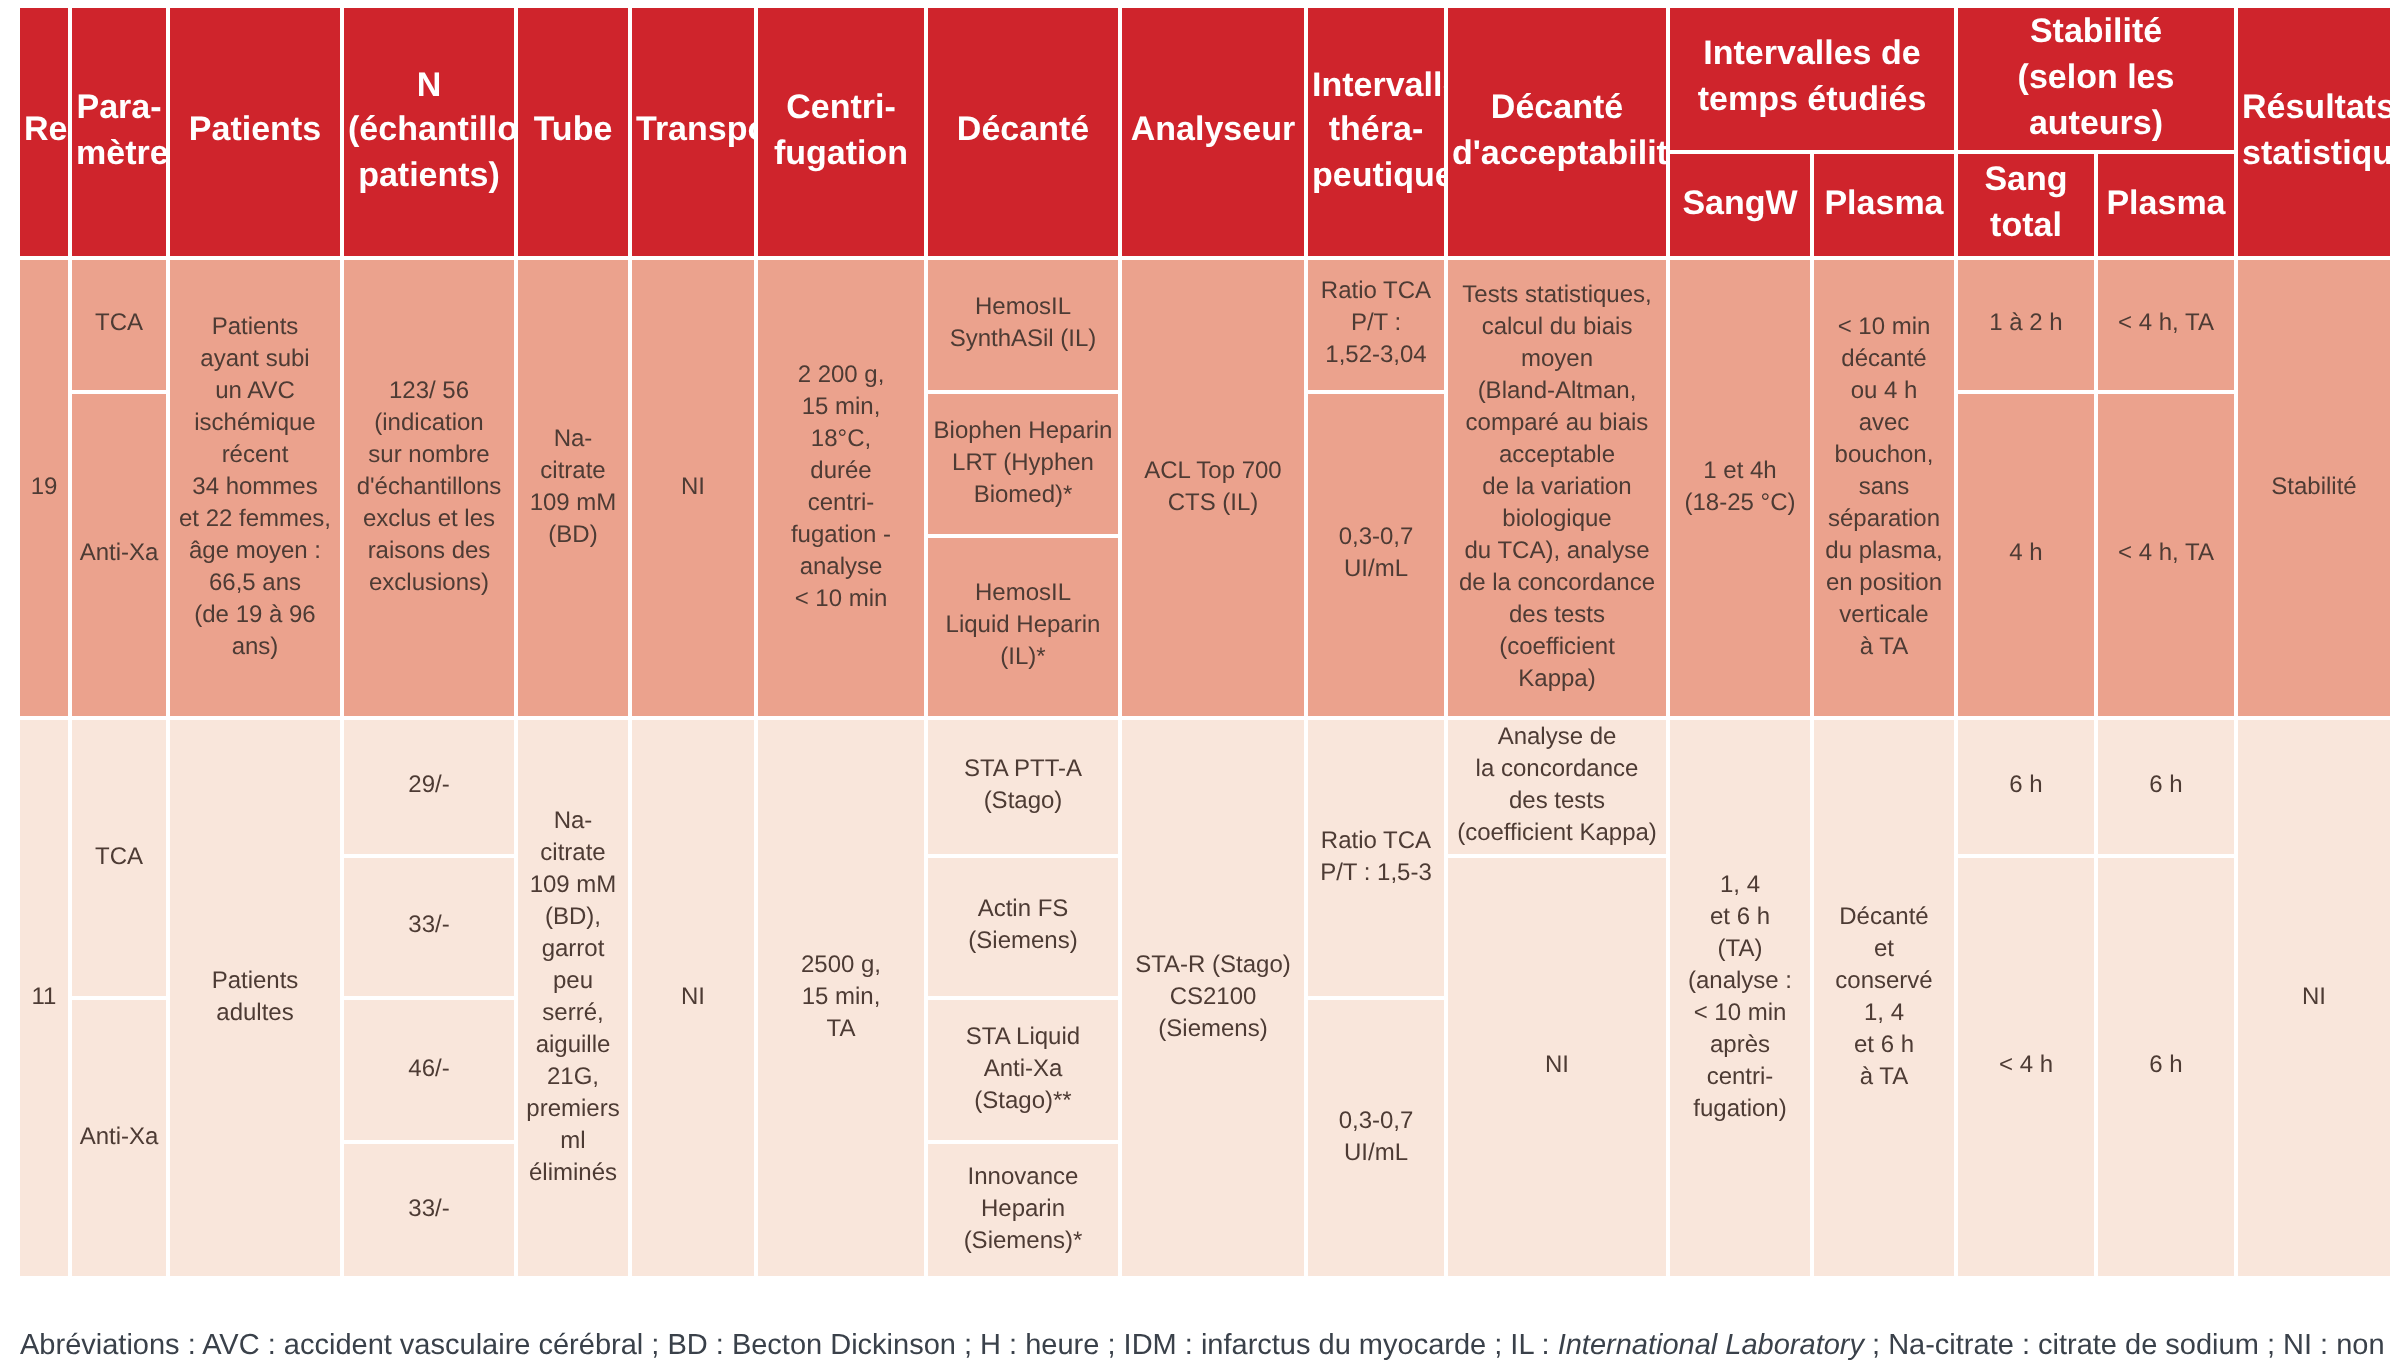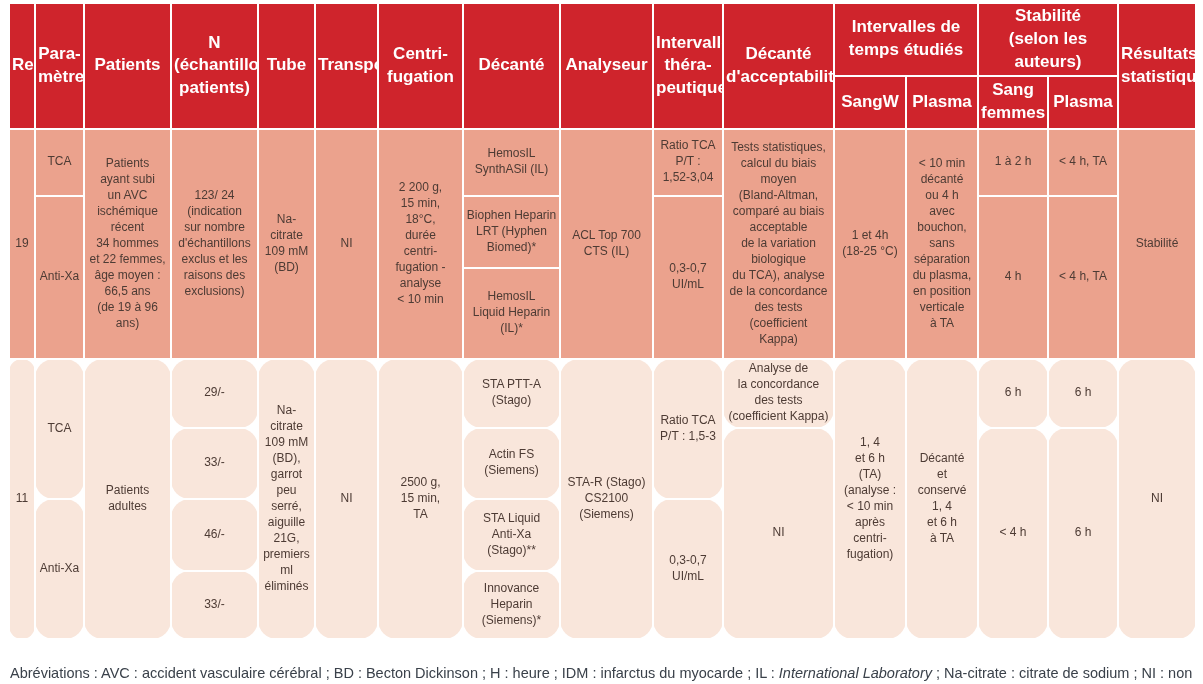--- a/index.html
+++ b/index.html
@@ -35,21 +35,21 @@
     font-weight:bold;
     font-size:17px;
     line-height:1.35;
   }
   tbody td{
     font-size:12px;
     line-height:1.33;
     color:var(--body-text);
   }
   td.r10{background:var(--row10-bg);}
-  td.r11{background:var(--row11-bg);border-radius:19px;}
+  td.r11{background:var(--row11-bg);}
   .footnote{
     margin:22px 10px 0 10px;
     font-size:14.5px;
     line-height:1.55;
     color:var(--footnote-text);
   }
 </style>
 </head>
 <body>
 
@@ -95,40 +95,40 @@
       <th colspan="2">Intervalles de
 temps étudiés</th>
       <th colspan="2">Stabilité
 (selon les auteurs)</th>
       <th rowspan="2">Résultats
 statistiques</th>
     </tr>
     <tr style="height:53px">
       <th>SangW</th>
       <th>Plasma</th>
-      <th>Sang femmes</th>
+      <th>Sang total</th>
       <th>Plasma</th>
     </tr>
   </thead>
   <tbody>
 
     <tr style="height:67px">
       <td class="r10" rowspan="3">19</td>
       <td class="r10">TCA</td>
       <td class="r10" rowspan="3">Patients
 ayant subi
 un AVC
 ischémique
 récent
 34 hommes
 et 22 femmes,
 âge moyen :
 66,5 ans
 (de 19 à 96 ans)</td>
-      <td class="r10" rowspan="3">123/ 24
+      <td class="r10" rowspan="3">123/ 56
 (indication
 sur nombre
 d'échantillons
 exclus et les
 raisons des
 exclusions)</td>
       <td class="r10" rowspan="3">Na-
 citrate
 109 mM
 (BD)</td>

